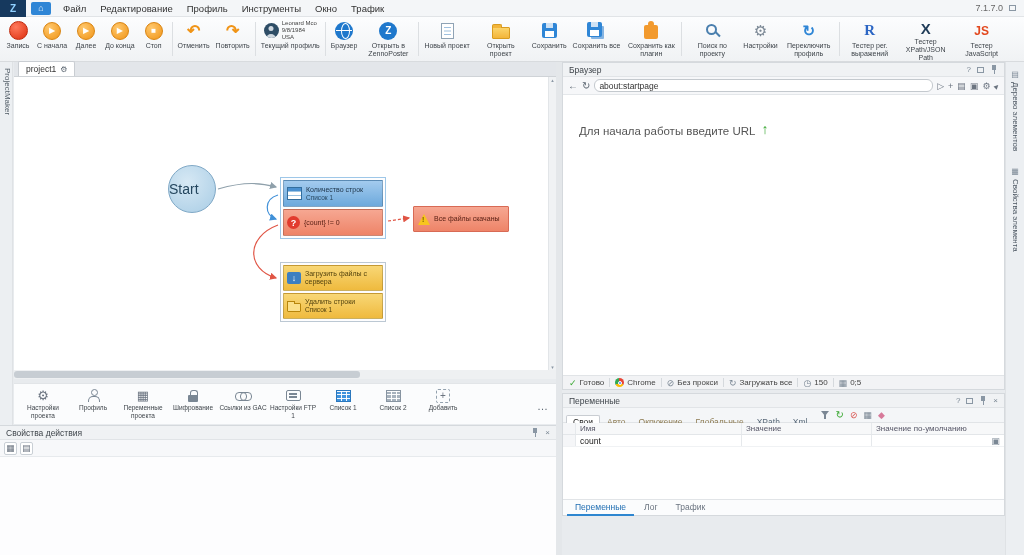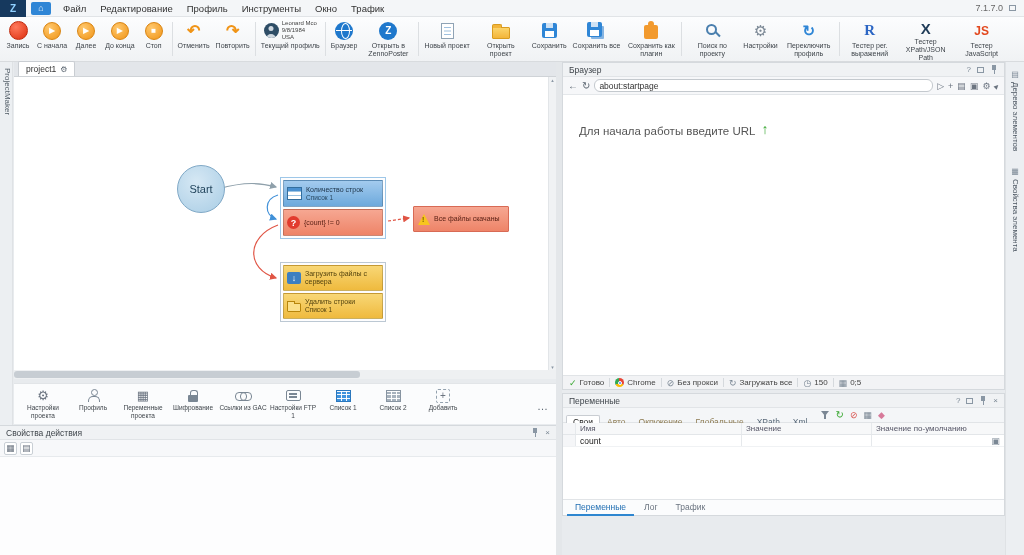--- a/index.html
+++ b/index.html
@@ -59,23 +59,23 @@
   
   .left-strip{ position:absolute; top:62px; left:0; width:13px; bottom:130px; background:#eceff2; border-right:1px solid #dfe2e5; }
   .vlabel{ writing-mode:vertical-rl; font-size:8px; color:#55606a; margin:6px auto 0; display:block; width:11px; text-align:left; }
   .tabbar{ position:absolute; left:14px; top:62px; width:542px; height:15px; background:#e3e6ea; border-bottom:1px solid #cfd3d7; display:flex; align-items:flex-end; }
   .ptab{ display:inline-flex; align-items:center; gap:4px; background:#fff; border:1px solid #c9cdd2; border-bottom:none;
          height:15px; padding:0 7px; font-size:8.5px; color:#333; border-radius:2px 2px 0 0; margin-left:4px; }
   .ptab .tgear{ font-size:8px; color:#5a6570; }
 
   .canvas{ position:absolute; left:14px; top:77px; width:534px; height:293px; background:#fff; overflow:hidden; }
   .flow-arrows{ position:absolute; top:0; left:0; z-index:1; }
-  .start-node{ position:absolute; left:163px; top:88px; width:48px; height:48px; border-radius:50%; z-index:2;
+  .start-node{ position:absolute; left:154px; top:88px; width:48px; height:48px; border-radius:50%; z-index:2;
                background:radial-gradient(circle at 40% 35%,#d6e8f4,#a9cde5); border:1px solid #7fa8c6;
-               display:flex; align-items:center; justify-content:center; font-size:11px; color:#24465e; }
+               display:flex; align-items:center; justify-content:flex-start; font-size:14px; color:#24465e; }
   .grp{ position:absolute; width:106px; background:#fdfdfe; border:1px solid #9ec7e8; padding:2px; z-index:2; display:flex; flex-direction:column; gap:2px; }
   .grp1{ left:266px; top:100px; height:62px; }
   .grp2{ left:266px; top:185px; height:60px; border-color:#bcc8d3; }
   .blk{ display:flex; align-items:center; gap:4px; padding:1px 3px; height:28px; border:1px solid rgba(0,0,0,.18); border-radius:1px; }
   .grp2 .blk{ height:27px; }
   .blk-blue{ background:linear-gradient(#a3cbee,#6da9dc); }
   .blk-red{ background:linear-gradient(#f6a792,#ee8468); }
   .blk-yellow{ background:linear-gradient(#f8d776,#efba3e); }
   .btxt{ display:flex; flex-direction:column; overflow:hidden; }
   .t1{ font-size:7px; line-height:8px; color:#1c3247; white-space:nowrap; }

